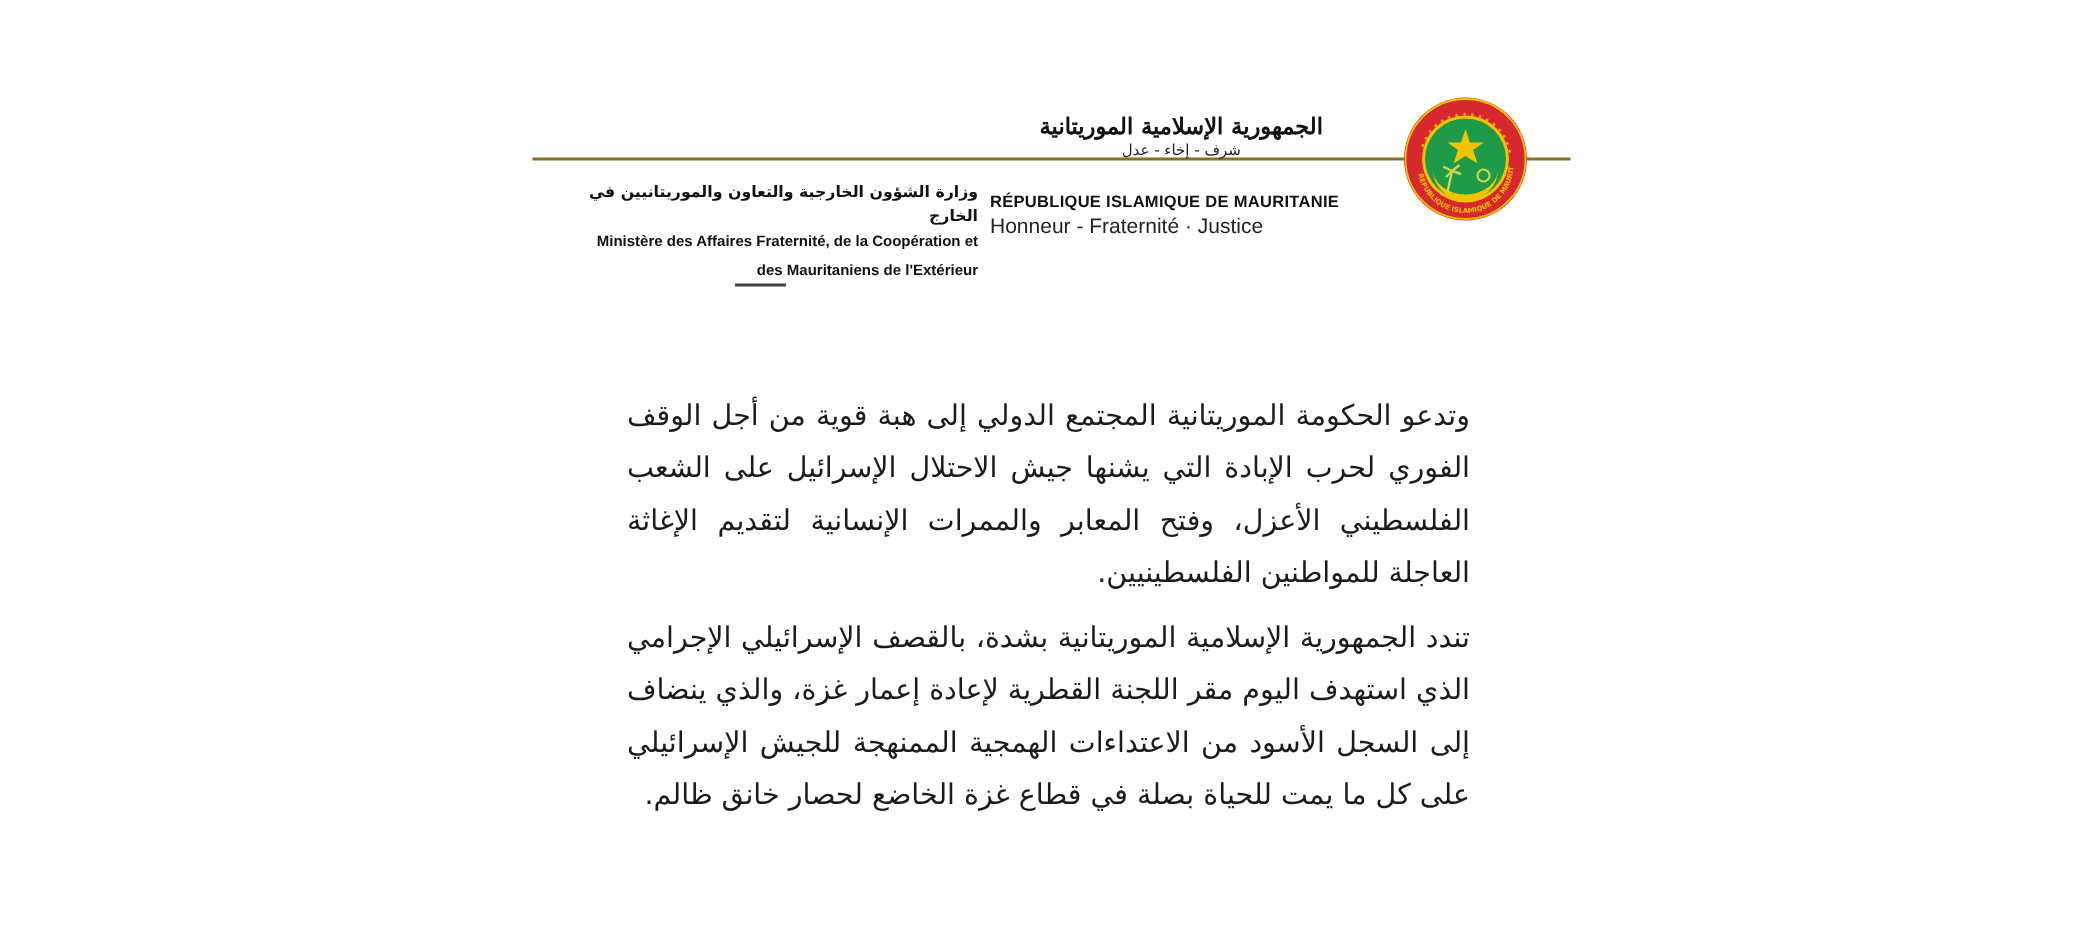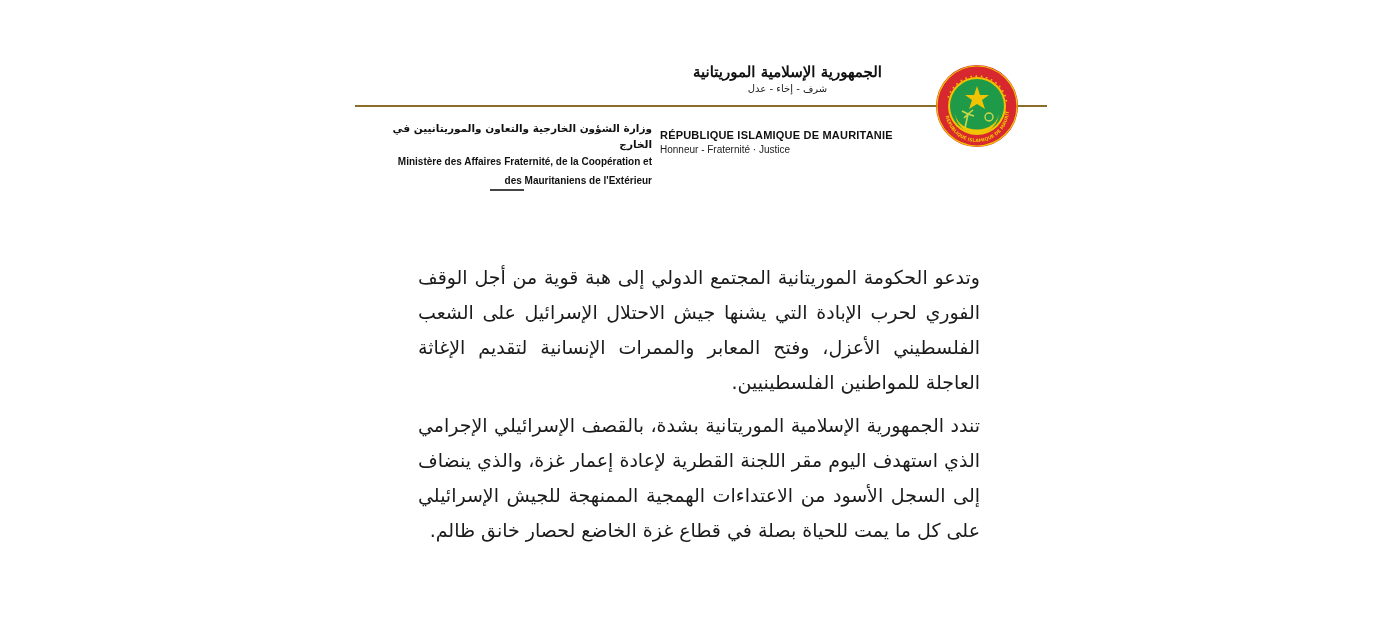--- a/index.html
+++ b/index.html
@@ -8,29 +8,29 @@
       font-family: "DejaVu Sans", sans-serif; color: #1a1a1a;
     }
     .header-rule {
       position: absolute; left: 355px; top: 105px; width: 692px; height: 2px;
       background: #8a6d2a;
     }
     .emblem {
       position: absolute; left: 935px; top: 64px; width: 84px; height: 84px;
     }
     .rep-block {
-      position: absolute; left: 660px; top: 62px; width: 255px; text-align: center;
+      position: absolute; left: 660px; top: 74px; width: 255px; text-align: center;
     }
     .rep-ar-title { font-family: "DejaVu Serif", serif; font-size: 15px; font-weight: bold; line-height: 20px; direction: rtl; color: #111; }
     .rep-ar-motto { font-size: 10px; line-height: 14px; direction: rtl; color: #222; }
     .rep-fr-block {
       position: absolute; left: 660px; top: 128px; width: 255px; 
     }
     .rep-fr-title { font-family: "Liberation Sans", sans-serif; font-size: 11px; font-weight: bold; letter-spacing: 0.2px; line-height: 15px; color: #111; }
-    .rep-fr-motto { font-family: "Liberation Sans", sans-serif; font-size: 10px; line-height: 14px; color: #222; }
+    .rep-fr-motto { font-family: "Liberation Sans", sans-serif; font-size: 14px; line-height: 14px; color: #222; }
     .ministry {
       position: absolute; left: 362px; top: 120px; width: 290px; text-align: right;
     }
     .min-ar { font-family: "DejaVu Sans", sans-serif; font-size: 10.5px; font-weight: bold; direction: rtl; line-height: 16px; color: #111; }
     .min-fr { font-family: "Liberation Sans", sans-serif; font-size: 10px; font-weight: bold; line-height: 19px; color: #111; }
     .min-divider {
       position: absolute; left: 490px; top: 189px; width: 34px; height: 1.5px; background: #444;
     }
     .body-text {
       position: absolute; left: 418px; top: 260px; width: 562px;

